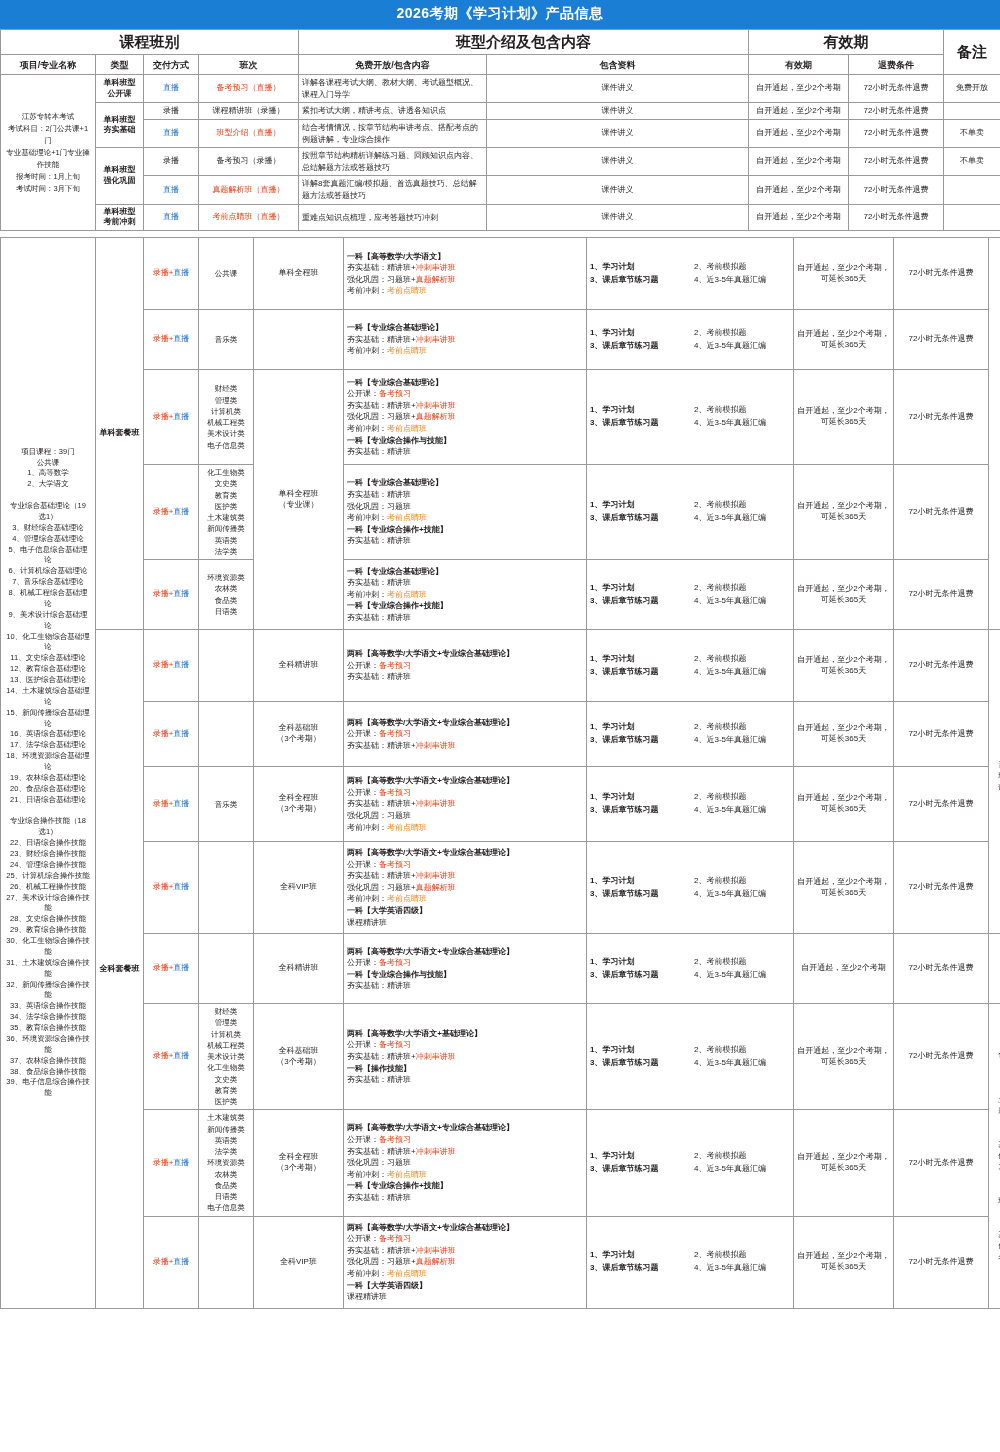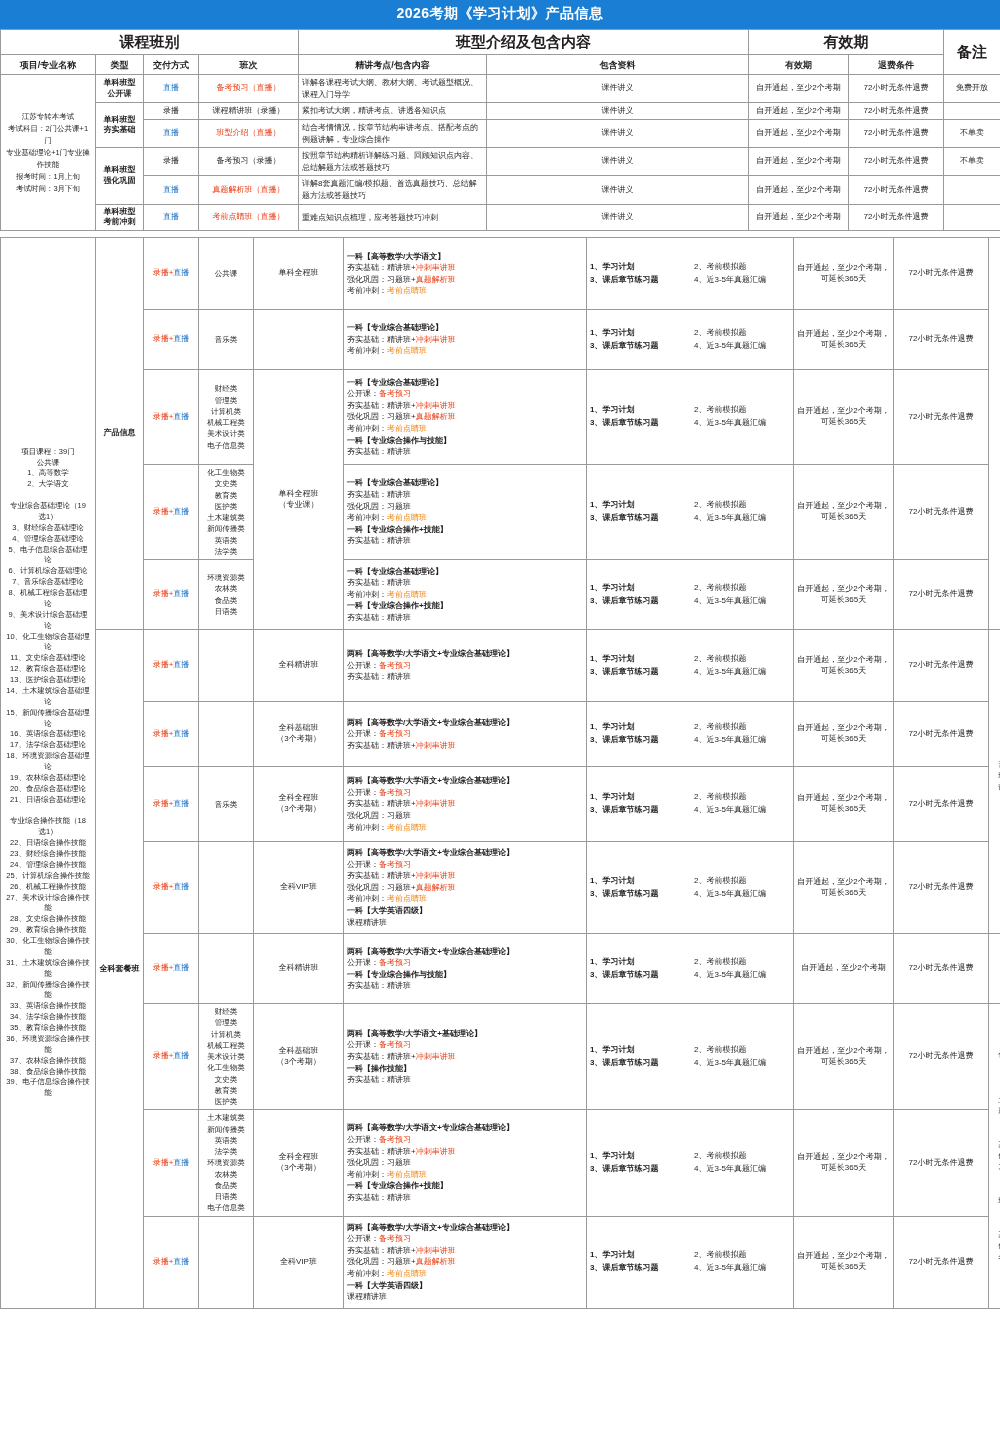--- a/index.html
+++ b/index.html
@@ -68,21 +68,21 @@
       <td class="hdr-group" colspan="4">课程班别</td>
       <td class="hdr-group" colspan="2">班型介绍及包含内容</td>
       <td class="hdr-group" colspan="2">有效期</td>
       <td class="hdr-group" rowspan="2">备注</td>
     </tr>
     <tr>
       <td class="hdr-col">项目/专业名称</td>
       <td class="hdr-col">类型</td>
       <td class="hdr-col">交付方式</td>
       <td class="hdr-col">班次</td>
-      <td class="hdr-col">精讲考点/包含内容</td>
+      <td class="hdr-col">免费开放/包含内容</td>
       <td class="hdr-col">包含资料</td>
       <td class="hdr-col">有效期</td>
       <td class="hdr-col">退费条件</td>
     </tr>
     </tbody>
       <tbody id="sec1-body">
         <tr>
           <td rowspan="6" class="left tiny" style="padding:4px 5px;line-height:1.6">江苏专转本考试<br>考试科目：2门公共课+1门<br>专业基础理论+1门专业操<br>作技能<br>报考时间：1月上旬<br>考试时间：3月下旬</td>
           <td class="bold">单科班型<br>公开课</td>
           <td style="color:#1a6fc4">直播</td>
@@ -155,21 +155,21 @@
         <col style="width:90px">
       <col style="width:243px">
         <col style="width:207px">
         <col style="width:100px">
         <col style="width:95px">
         <col style="width:57px">
     </colgroup>
     <tbody id="sec2-body">
         <tr style="height: 72px;">
           <td rowspan="13" class="left tiny" style="padding:4px 5px;line-height:1.45;vertical-align:middle">项目课程：39门<br>公共课<br>1、高等数学<br>2、大学语文<br>&nbsp;<br>专业综合基础理论（19<br>选1）<br>3、财经综合基础理论<br>4、管理综合基础理论<br>5、电子信息综合基础理论<br>6、计算机综合基础理论<br>7、音乐综合基础理论<br>8、机械工程综合基础理论<br>9、美术设计综合基础理论<br>10、化工生物综合基础理论<br>11、文史综合基础理论<br>12、教育综合基础理论<br>13、医护综合基础理论<br>14、土木建筑综合基础理论<br>15、新闻传播综合基础理论<br>16、英语综合基础理论<br>17、法学综合基础理论<br>18、环境资源综合基础理论<br>19、农林综合基础理论<br>20、食品综合基础理论<br>21、日语综合基础理论<br>&nbsp;<br>专业综合操作技能（18<br>选1）<br>22、日语综合操作技能<br>23、财经综合操作技能<br>24、管理综合操作技能<br>25、计算机综合操作技能<br>26、机械工程操作技能<br>27、美术设计综合操作技能<br>28、文史综合操作技能<br>29、教育综合操作技能<br>30、化工生物综合操作技能<br>31、土木建筑综合操作技能<br>32、新闻传播综合操作技能<br>33、英语综合操作技能<br>34、法学综合操作技能<br>35、教育综合操作技能<br>36、环境资源综合操作技能<br>37、农林综合操作技能<br>38、食品综合操作技能<br>39、电子信息综合操作技能</td>
-          <td rowspan="5" class="bold">产品信息</td>
+          <td rowspan="5" class="bold">单科套餐班</td>
           <td><span class="red">录播+</span><span class="blue">直播</span></td>
           <td class="tiny" style="line-height:1.5">公共课</td>
           <td>单科全程班</td>
           <td>
             <div class="desc"><span style="color:#231f20;font-weight:bold;">一科【高等数学/大学语文】</span><br><span style="color:#231f20;">夯实基础：精讲班+</span><span style="color:#e8380d">冲刺串讲班</span><br><span style="color:#231f20;">强化巩固：习题班+</span><span style="color:#e8380d">真题解析班</span><br><span style="color:#231f20;">考前冲刺：</span><span style="color:#f0820c">考前点睛班</span></div>
           </td>
           <td>
             <div class="matlist">
               <div class="row2">
                 <div class="c1">1、学习计划</div>

